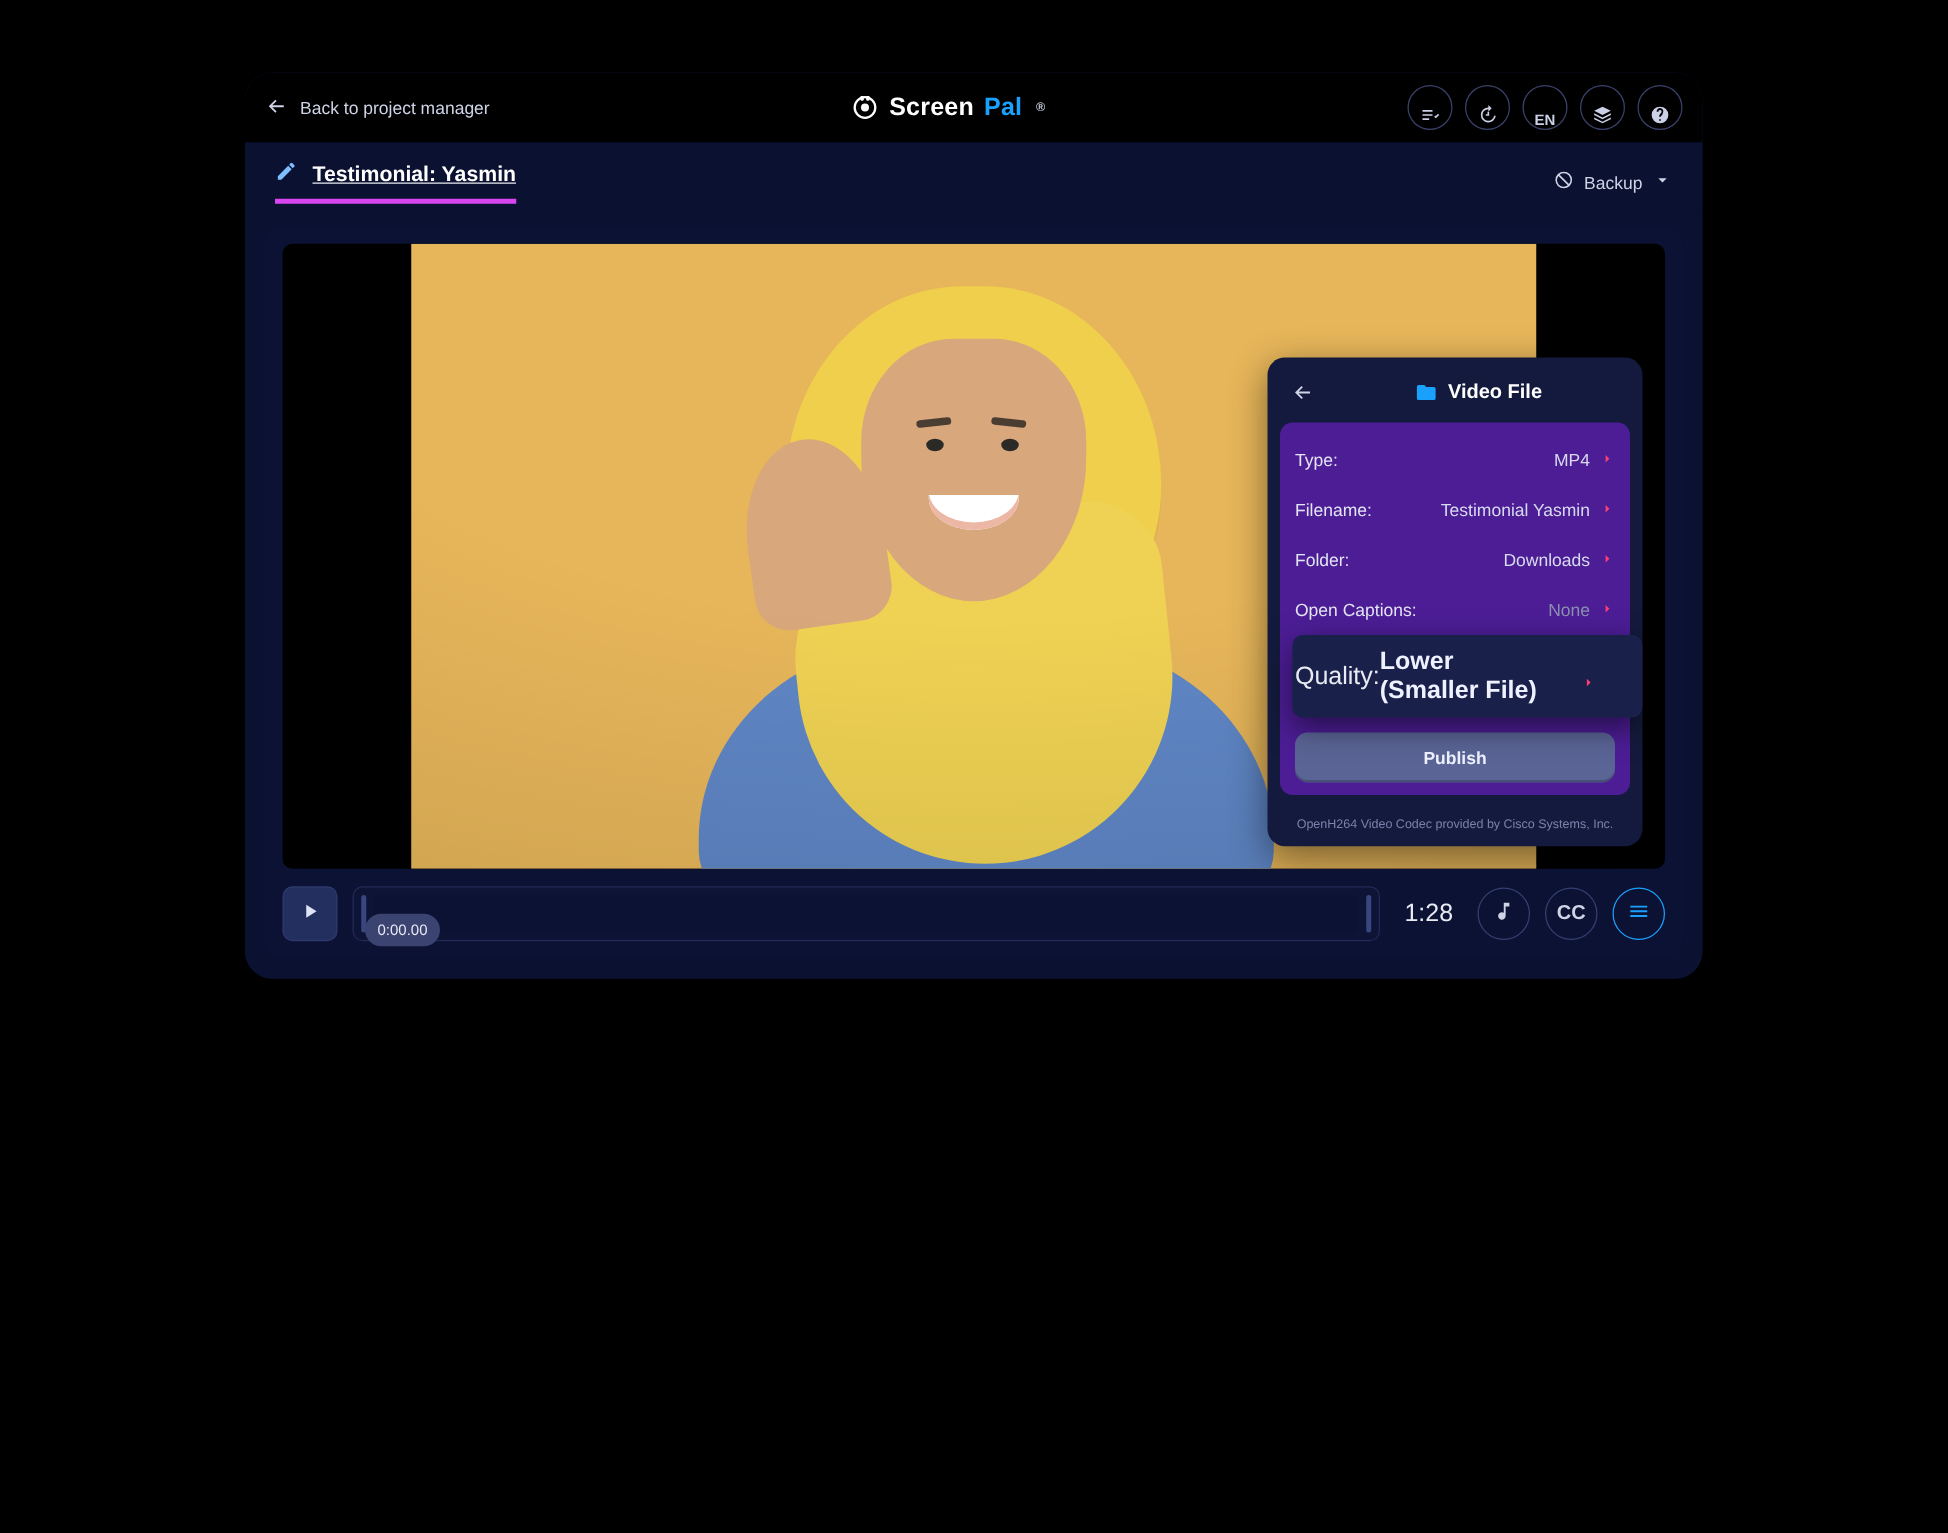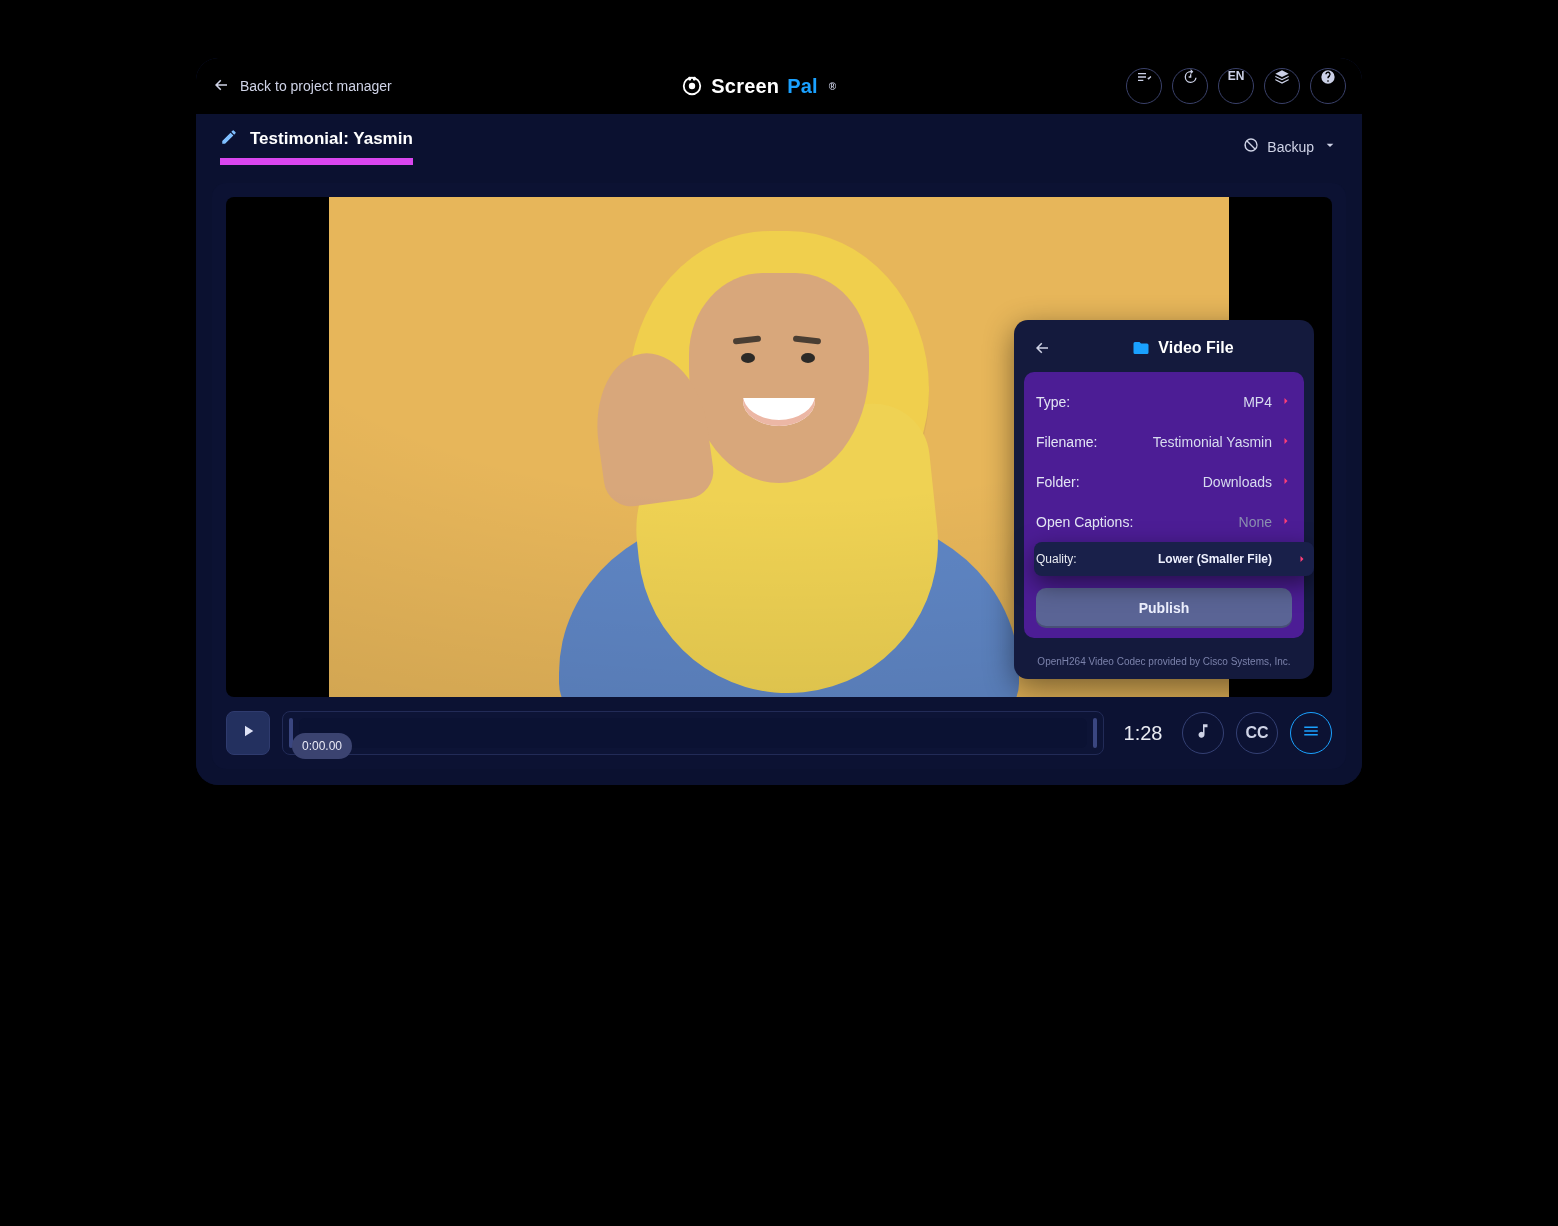--- a/index.html
+++ b/index.html
@@ -51,31 +51,31 @@
     letter-spacing:.2px;
   }
   .brand .logo{width:22px;height:22px;display:inline-flex;align-items:center;justify-content:center;}
   .brand .logo svg{width:22px;height:22px;}
   .brand .s1{color:#ffffff;}
   .brand .s2{color:#1aa1ff;}
   .brand .trade{color:#c8cce0;font-size:10px;margin-left:3px;}
   .toptools{display:flex;align-items:center;gap:10px;}
   .circle{
     width:36px;height:36px;border-radius:50%;
-    border:1px solid #3a416a;display:flex;align-items:flex-start;justify-content:center;
+    border:1px solid #3a416a;display:flex;align-items:flex-end;justify-content:center;
     color:#cbd0e6;cursor:pointer;font-size:12px;font-weight:700;
   }
   .circle svg{width:16px;height:16px;fill:#cbd0e6;}
 
   
   .titlebar{
     display:flex;align-items:center;justify-content:space-between;
     padding:14px 24px 8px;background:var(--panel-bg);
   }
-  .title-left{display:flex;align-items:center;gap:12px;border-bottom:7px solid #d946ef;padding-bottom:8px;}
+  .title-left{display:flex;align-items:center;gap:12px;border-bottom:4px solid #d946ef;padding-bottom:8px;text-decoration:underline;}
   .title-left svg{width:18px;height:18px;fill:#7fbfff;}
   .title-text{font-weight:700;font-size:17px;color:#fff;}
   .title-right{display:flex;align-items:center;gap:8px;color:#cfd3e6;cursor:pointer;font-size:14px;}
   .title-right svg{width:16px;height:16px;fill:#cfd3e6;}
 
   
   .viewer-wrap{padding:10px 16px 16px;background:var(--panel-bg);}
   .viewer{
     background:#0c1233;border-radius:14px;padding:14px;position:relative;
   }
@@ -158,25 +158,25 @@
   .row{
     display:flex;align-items:center;justify-content:space-between;
     height:40px;color:#e2e5f4;font-size:14px;
   }
   .row .val{display:flex;gap:8px;color:#d7dbef;}
   .row .val.muted{color:#8b90b0;}
   .chev{width:12px;height:12px;}
   .chev svg{width:12px;height:12px;fill:var(--pink);}
   .quality{
     position:relative;
-    margin:0 -22px 0 -2px;padding:10px 6px 10px 2px;
+    margin:0 -22px 0 -2px;padding:10px 37px 10px 2px;
     display:flex;align-items:center;justify-content:space-between;
     background:#19204a;border-radius:8px;
     box-shadow:0 8px 24px rgba(0,0,0,.5);
-    font-size:12px;
+    font-size:20px;
   }
   .quality .val{color:#eef1ff;font-weight:600;}
   .publish{
     margin-top:12px;width:100%;height:40px;border-radius:10px;border:none;
     background:var(--btn-bg);color:#eef1ff;font-weight:700;font-size:14px;cursor:pointer;
     box-shadow:inset 0 -2px 0 rgba(0,0,0,.2);
   }
   .panel-foot{
     text-align:center;color:#7b82ab;font-size:10px;padding:8px 10px 12px;
   }

